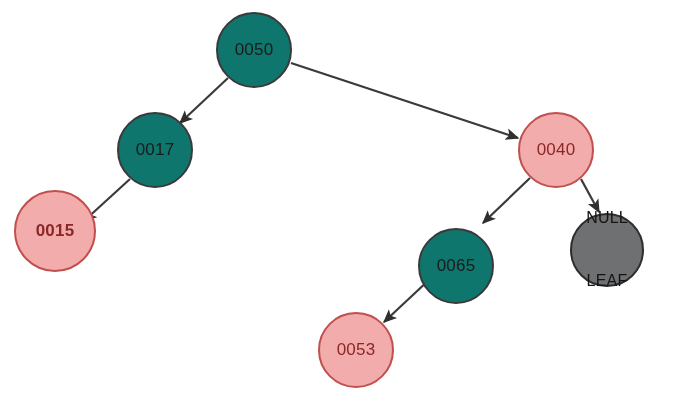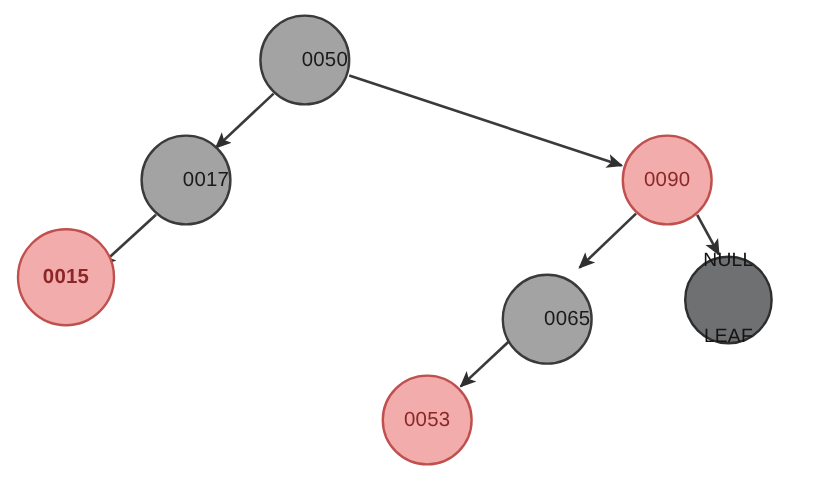--- a/index.html
+++ b/index.html
@@ -36,25 +36,24 @@
     text-align: center;
     line-height: 1.08;
     z-index: 5;
     user-select: none;
   }
   .node .node-label {
     display: block;
     letter-spacing: 0.2px;
   }
   .node.black-node {
-    background: #a3a3a3;
+    background: #0f766e;
     border: 2px solid #3a3a3a;
     color: #1a1a1a;
     font-size: 17px;
-    align-items: flex-end;
   }
   .node.red-node {
     background: #f2acac;
     border: 2px solid #c0504d;
     color: #8b2727;
     font-size: 17px;
   }
   .node.null-node {
     background: #6e7072;
     border: 2px solid #2e2e2e;
@@ -91,21 +90,21 @@
       <div class="node black-node" style="left: 216px; top: 12px; width: 76px; height: 76px;">
         <span class="node-label">0050</span>
       </div>
       <div class="node black-node" style="left: 117px; top: 112px; width: 76px; height: 76px;">
         <span class="node-label">0017</span>
       </div>
       <div class="node red-node" style="left: 14px; top: 190px; width: 82px; height: 82px; font-weight: bold;">
         <span class="node-label">0015</span>
       </div>
       <div class="node red-node" style="left: 518px; top: 112px; width: 76px; height: 76px;">
-        <span class="node-label">0090</span>
+        <span class="node-label">0040</span>
       </div>
       <div class="node black-node" style="left: 418px; top: 228px; width: 76px; height: 76px;">
         <span class="node-label">0065</span>
       </div>
       <div class="node red-node" style="left: 318px; top: 312px; width: 76px; height: 76px; text-align: right;">
         <span class="node-label">0053</span>
       </div>
       <div class="node null-node" style="left: 570px; top: 213px; width: 74px; height: 74px;">
         <span class="node-label">NULL</span>
         <span class="node-label">LEAF</span>

